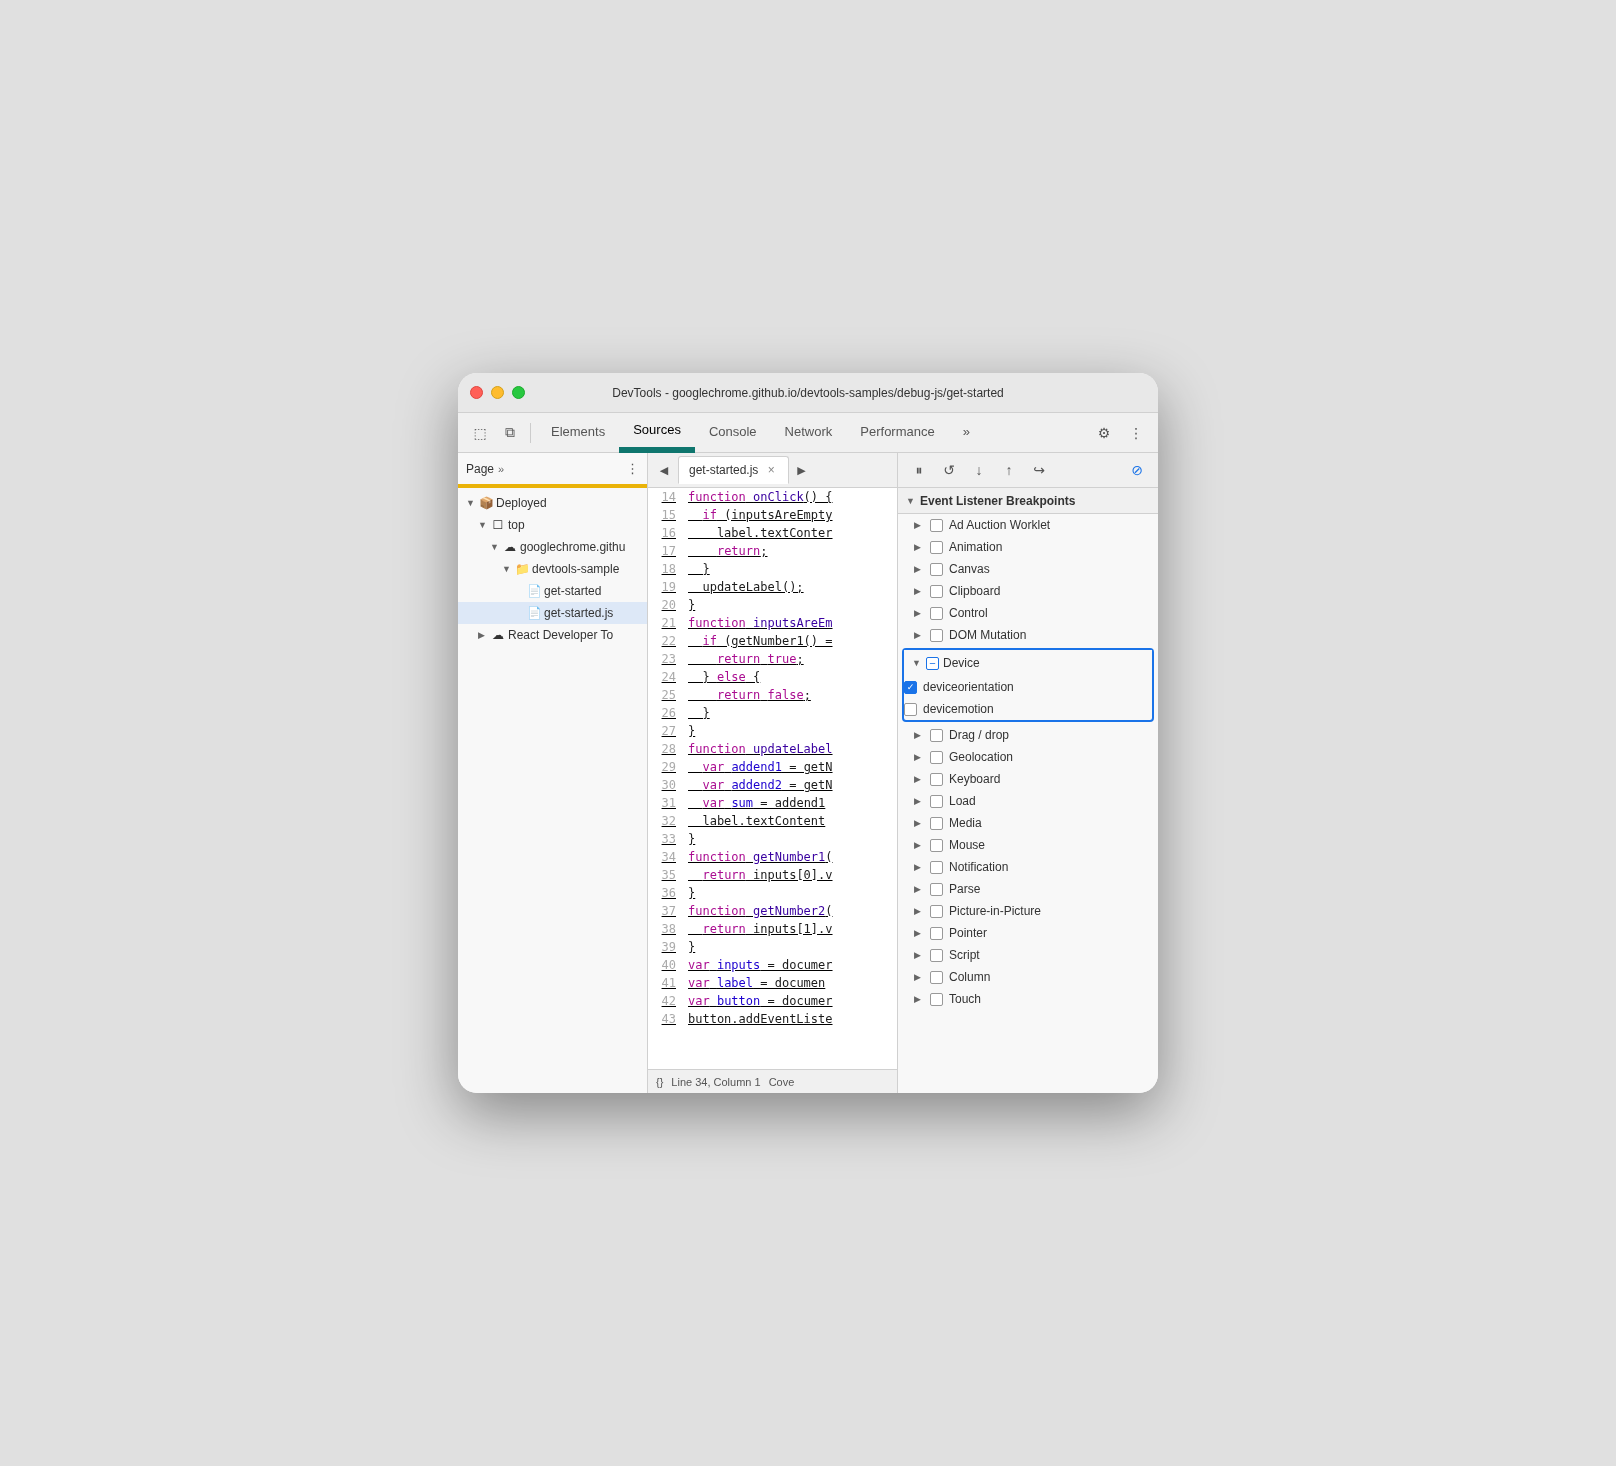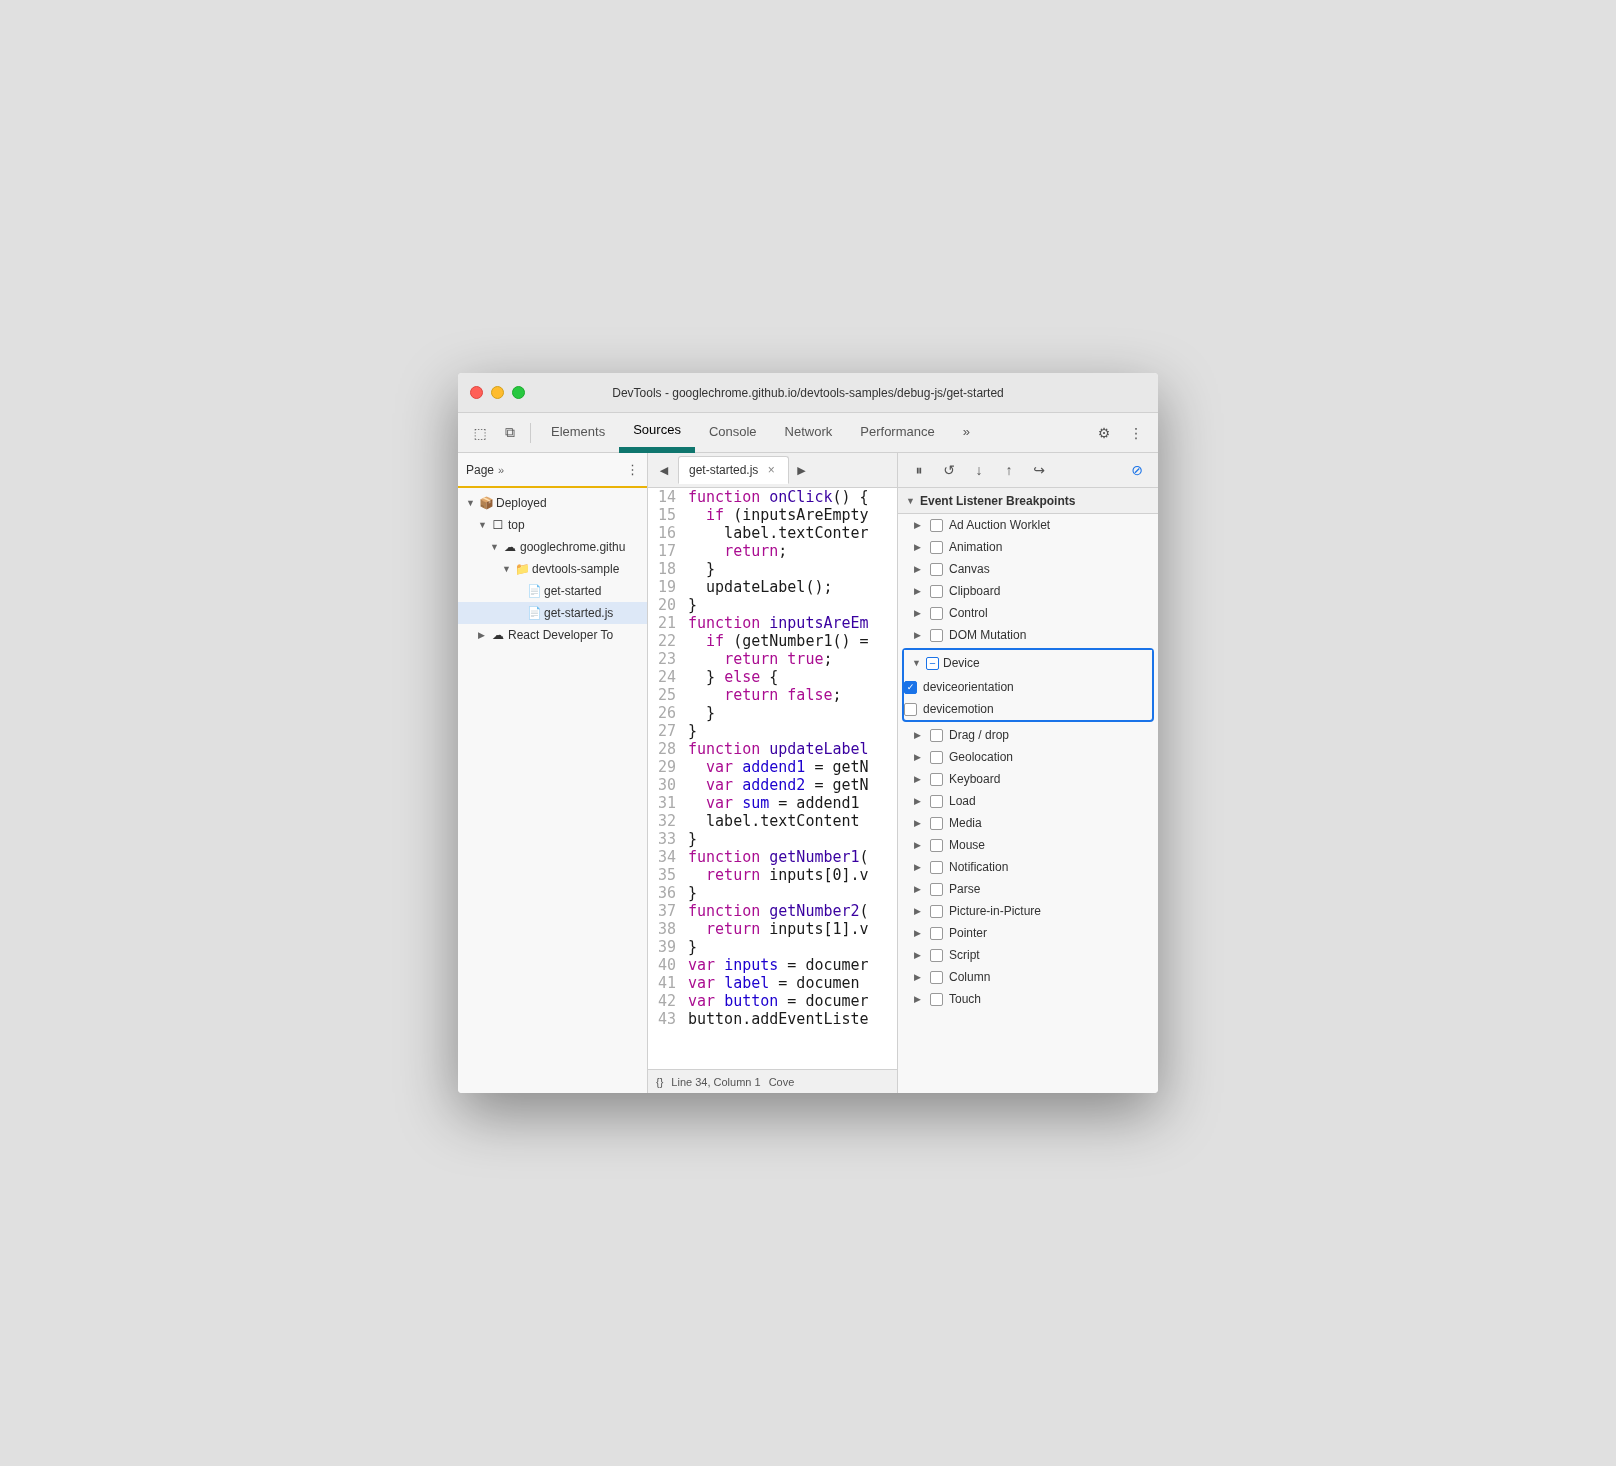--- a/index.html
+++ b/index.html
@@ -9,21 +9,21 @@
       display: flex;
       justify-content: center;
       align-items: center;
       min-height: 100vh;
       font-family: -apple-system, BlinkMacSystemFont, 'Helvetica Neue', Arial, sans-serif;
     }
 
     .window {
       width: 700px;
       background: #f5f5f5;
-      border-radius: 4px;
+      border-radius: 19px;
       box-shadow: 0 20px 60px rgba(0,0,0,0.4);
       overflow: hidden;
     }
 
     .titlebar {
       background: #e8e8e8;
       height: 40px;
       display: flex;
       align-items: center;
       padding: 0 12px;
@@ -129,21 +129,21 @@
       display: flex;
       flex-direction: column;
       flex-shrink: 0;
     }
 
     .panel-header {
       height: 35px;
       display: flex;
       align-items: center;
       padding: 0 8px;
-      border-bottom: 2px solid #eab308;
+      border-bottom: 4px solid #eab308;
       gap: 4px;
       justify-content: space-between;
     }
 
     .panel-header-label {
       font-size: 12px;
       color: #333;
       font-weight: 500;
     }
 
@@ -262,22 +262,23 @@
     .code-area {
       flex: 1;
       overflow: auto;
       background: #fff;
     }
 
     .code-line {
       display: flex;
       min-height: 18px;
       font-family: 'SF Mono', 'Monaco', 'Menlo', monospace;
-      font-size: 15px;
+      font-size: 12px;
       line-height: 18px;
+      text-decoration: underline;
     }
 
     .line-num {
       width: 36px;
       text-align: right;
       padding-right: 8px;
       color: #aaa;
       user-select: none;
       flex-shrink: 0;
       background: #fff;

